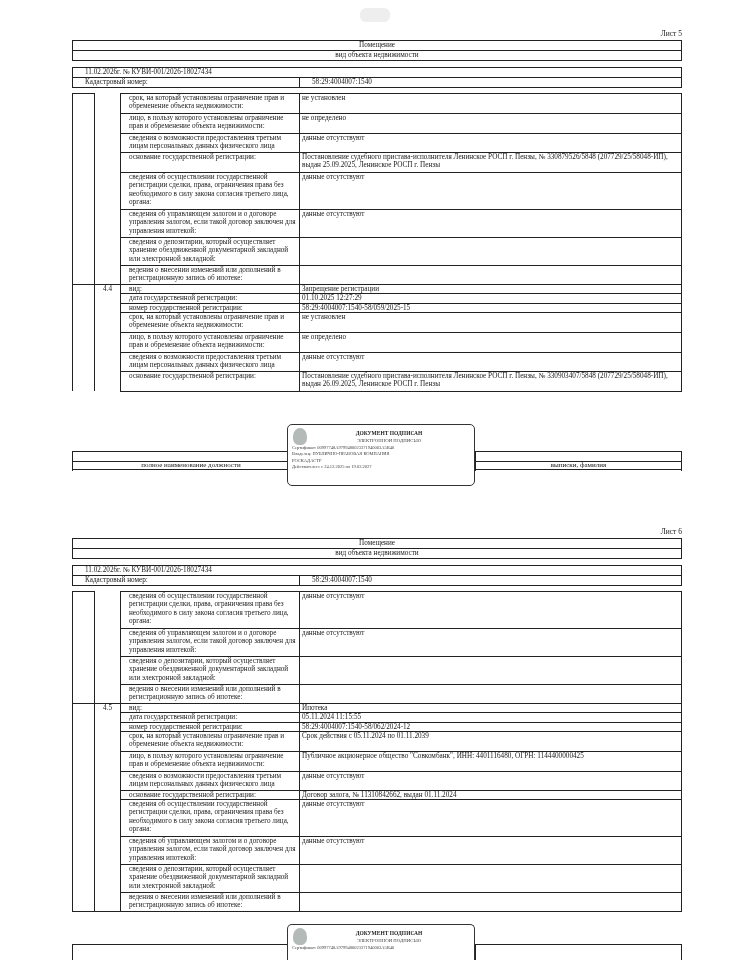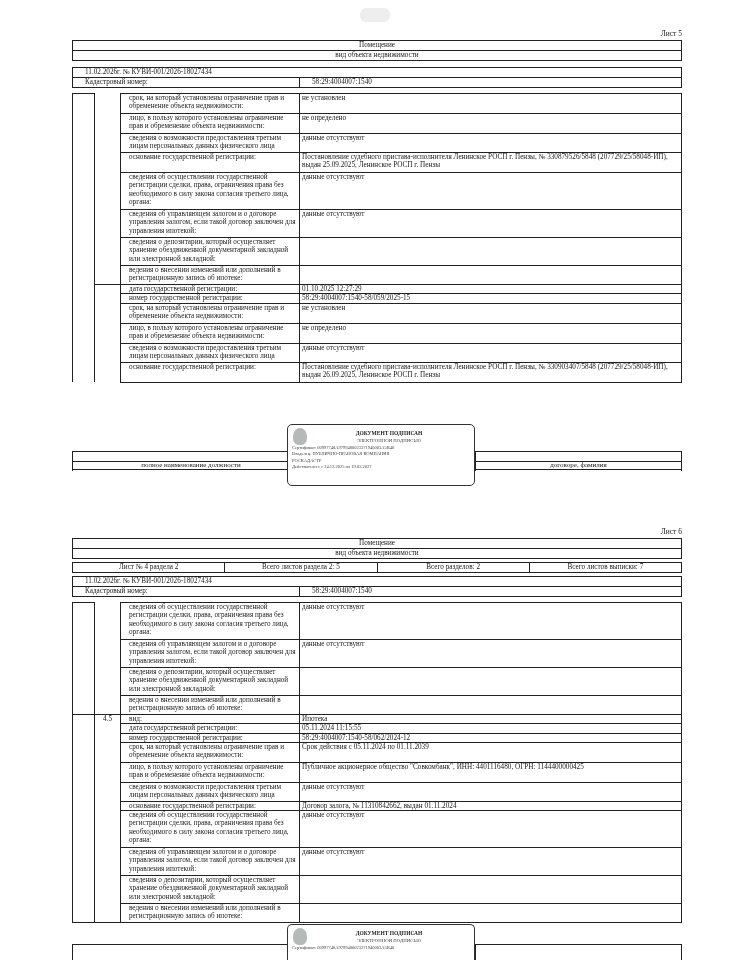--- a/index.html
+++ b/index.html
@@ -115,20 +115,26 @@
       <td class="label">сведения о депозитарии, который осуществляет хранение обездвиженной документарной закладной или электронной закладной:</td>
       <td class="val"></td>
         </tr>
     <tr style="height:19px">
           <td class="c1"></td>
           <td class="c2" style="border-bottom:1px solid #222"></td>
       <td class="label">ведения о внесении изменений или дополнений в регистрационную запись об ипотеке:</td>
       <td class="val"></td>
         </tr>
 
+    <tr class="first-sub" style="height:9px">
+          <td class="c1"></td>
+      <td class="c2" style="text-align:center">4.4</td>
+      <td class="label">вид:</td>
+      <td class="val">Запрещение регистрации</td>
+        </tr>
     <tr style="height:9px">
           <td class="c1"></td>
           <td class="c2"></td>
       <td class="label">дата государственной регистрации:</td>
       <td class="val">01.10.2025 12:27:29</td>
         </tr>
     <tr style="height:9px">
           <td class="c1"></td>
           <td class="c2"></td>
       <td class="label">номер государственной регистрации:</td>
@@ -164,21 +170,21 @@
 
 <div class="sig-row" style="top:444px;height:30px;">
   <div class="line" style="left:0;width:238px;top:7px;"></div>
   <div class="vbar" style="left:0;top:7px;height:20px;"></div>
   <div class="line" style="left:403px;width:207px;top:7px;"></div>
   <div class="vbar" style="left:403px;top:7px;height:20px;"></div>
   <div class="vbar" style="left:609px;top:7px;height:20px;"></div>
   <div class="line" style="left:0;width:238px;top:16px;border-top:none;"></div>
   <div class="line" style="left:403px;width:207px;top:16px;border-top:none;"></div>
   <div class="cap" style="left:0;width:238px;top:17px;">полное наименование должности</div>
-  <div class="cap" style="left:403px;width:207px;top:17px;">договоре, фамилия</div>
+  <div class="cap" style="left:403px;width:207px;top:17px;">выписки, фамилия</div>
 </div>
 <div class="stamp" style="left:287px;top:424px;height:56px;">
   <div class="emblem"></div>
   <div class="title" style="margin-left:16px;margin-top:3px">ДОКУМЕНТ ПОДПИСАН</div>
   <div class="sub" style="margin-left:16px">ЭЛЕКТРОННОЙ ПОДПИСЬЮ</div>
   <div>Сертификат: 00997748A9799480023371940003A5B40</div>
   <div>Владелец: ПУБЛИЧНО-ПРАВОВАЯ КОМПАНИЯ</div>
   <div>РОСКАДАСТР</div>
   <div>Действителен: с 24.12.2025 по 19.03.2027</div>
 </div>
@@ -190,30 +196,20 @@
     <tbody>
         <tr>
           <td>Помещение</td>
         </tr>
     <tr>
           <td>вид объекта недвижимости</td>
         </tr>
   </tbody>
     </table>
   <div class="gap"></div>
-  <table class="meta">
-    <tbody>
-        <tr>
-      <td>Лист № 4 раздела 2</td>
-      <td>Всего листов раздела 2: 5</td>
-      <td>Всего разделов: 2</td>
-      <td>Всего листов выписки: 7</td>
-    </tr>
-  </tbody>
-    </table>
   <div class="gap"></div>
   <table class="plain">
     <colgroup>
         <col style="width:227px">
         <col>
       </colgroup>
     <tbody>
         <tr>
           <td colspan="2">11.02.2026г. № КУВИ-001/2026-18027434</td>
         </tr>

